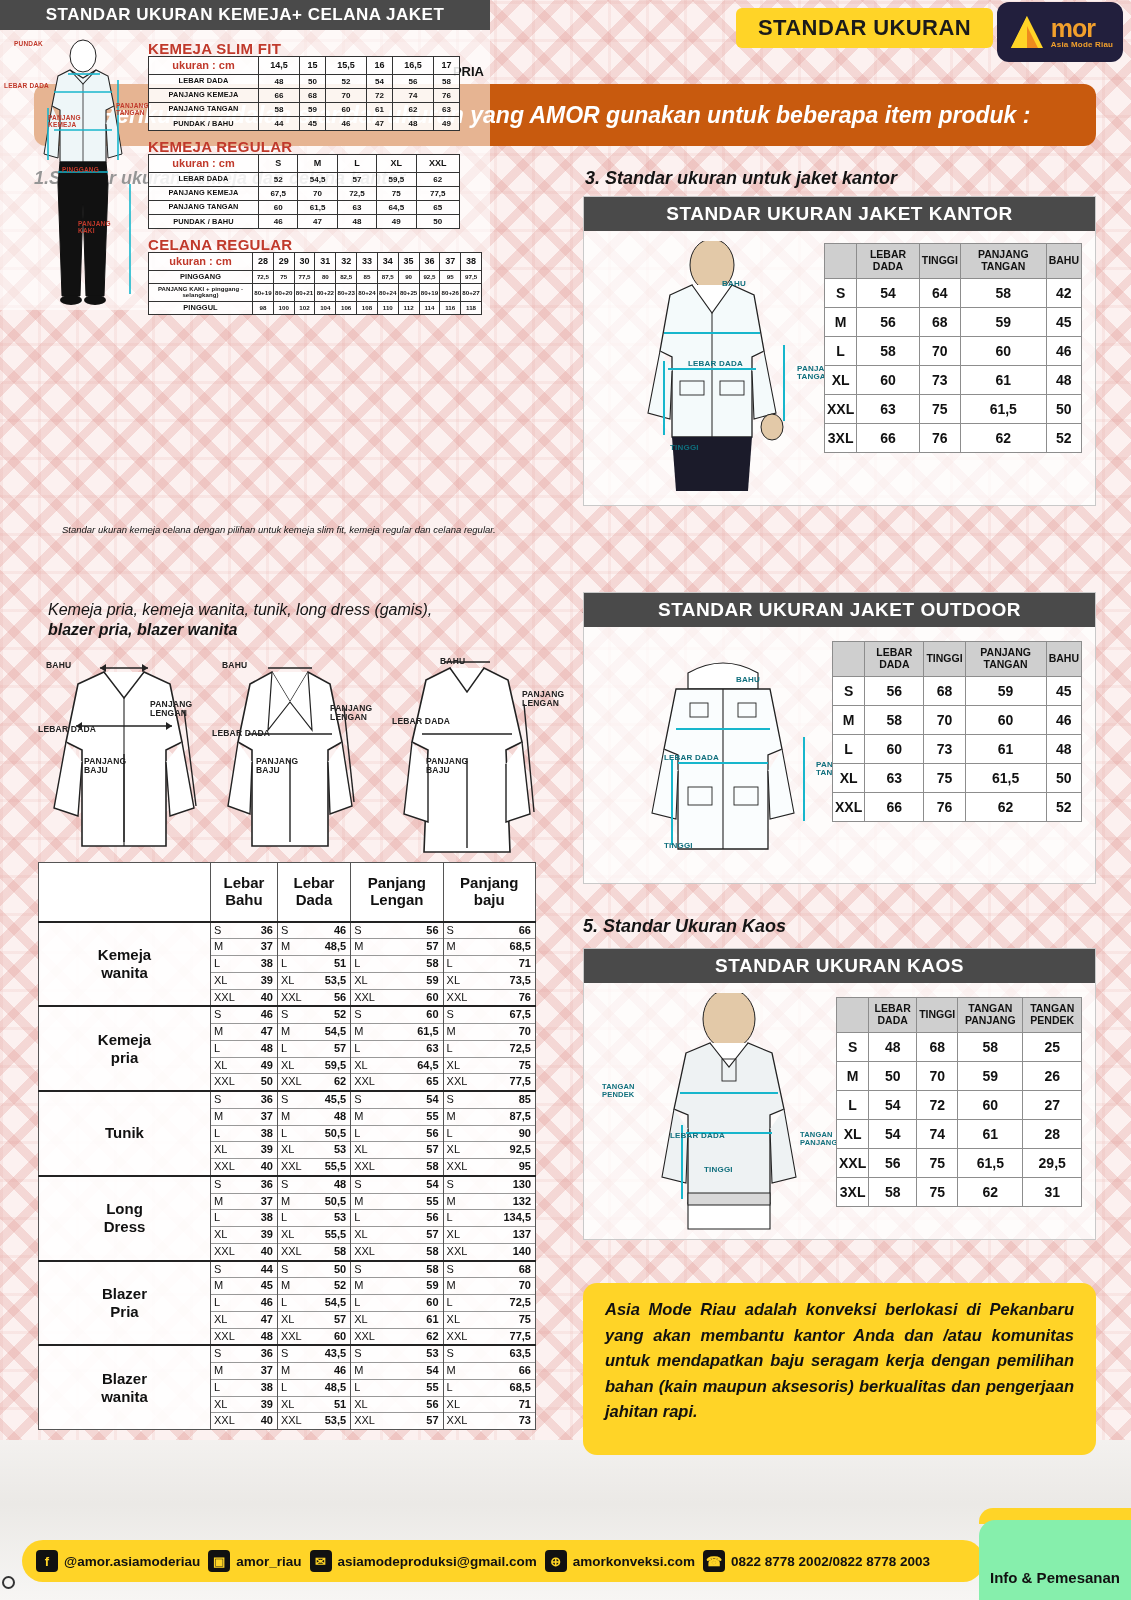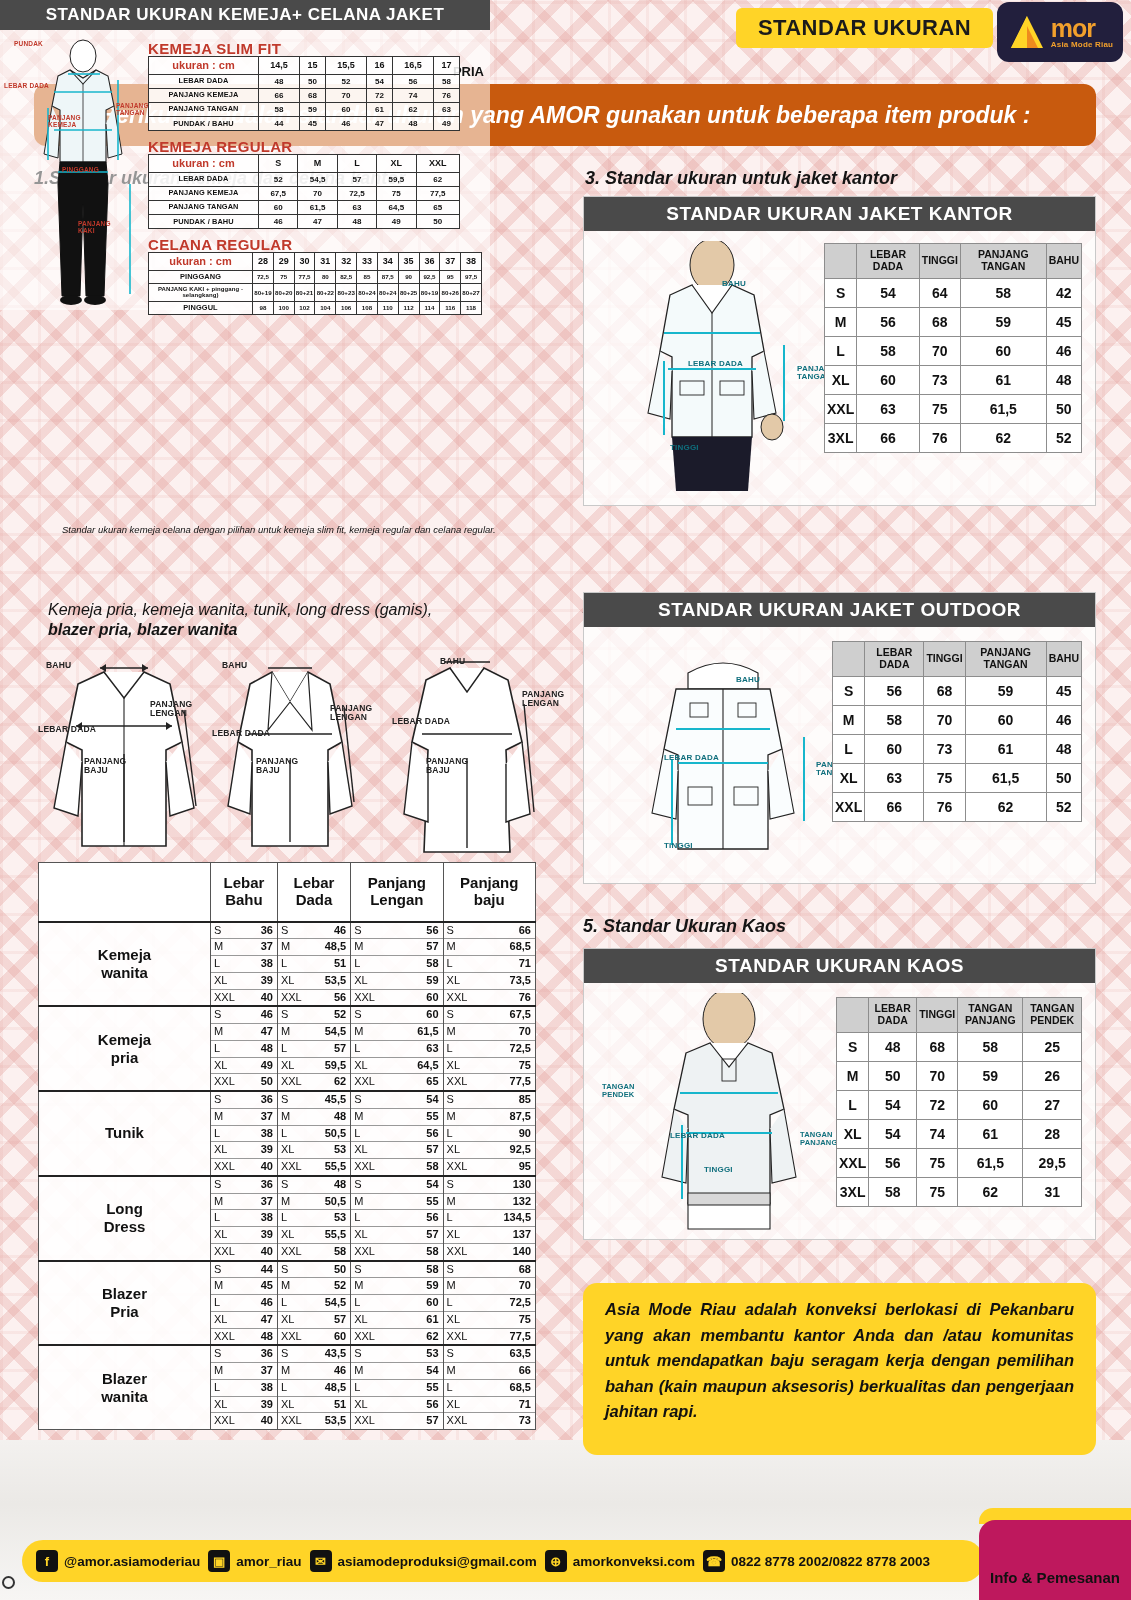--- a/index.html
+++ b/index.html
@@ -129,21 +129,21 @@
   .footer{
     position:absolute; left:22px; top:1540px; width:962px; height:42px;
     background:#FFD427; border-radius:21px;
     display:flex; align-items:center; gap:8px; padding:0 14px;
   }
   .fitem{ display:flex; align-items:center; gap:6px; font-size:13.5px; font-weight:bold; color:#111;}
   .ficon{ width:22px; height:22px; background:#111; border-radius:4px; color:#FFD427;
      display:flex; align-items:center; justify-content:center; font-size:13px; font-weight:bold;}
   .info-tab{
     position:absolute; right:0px; top:1520px; width:152px; height:80px;
-    background:#be185d; border-radius:16px 0 0 0;
+    background:#86efac; border-radius:16px 0 0 0;
     display:flex; align-items:flex-end; justify-content:center; padding-bottom:14px;
     font-size:15px; font-weight:bold; color:#111;
   }
   .info-tab-top{ position:absolute; right:0; top:1508px; width:152px; height:16px; background:#FFD427; border-radius:14px 0 0 0;}
   .corner-dot{ position:absolute; left:2px; top:1576px; width:13px; height:13px;
      border:2px solid #333; border-radius:50%; background:transparent;}
 
   svg{ display:block; }
 </style>
 </head>

